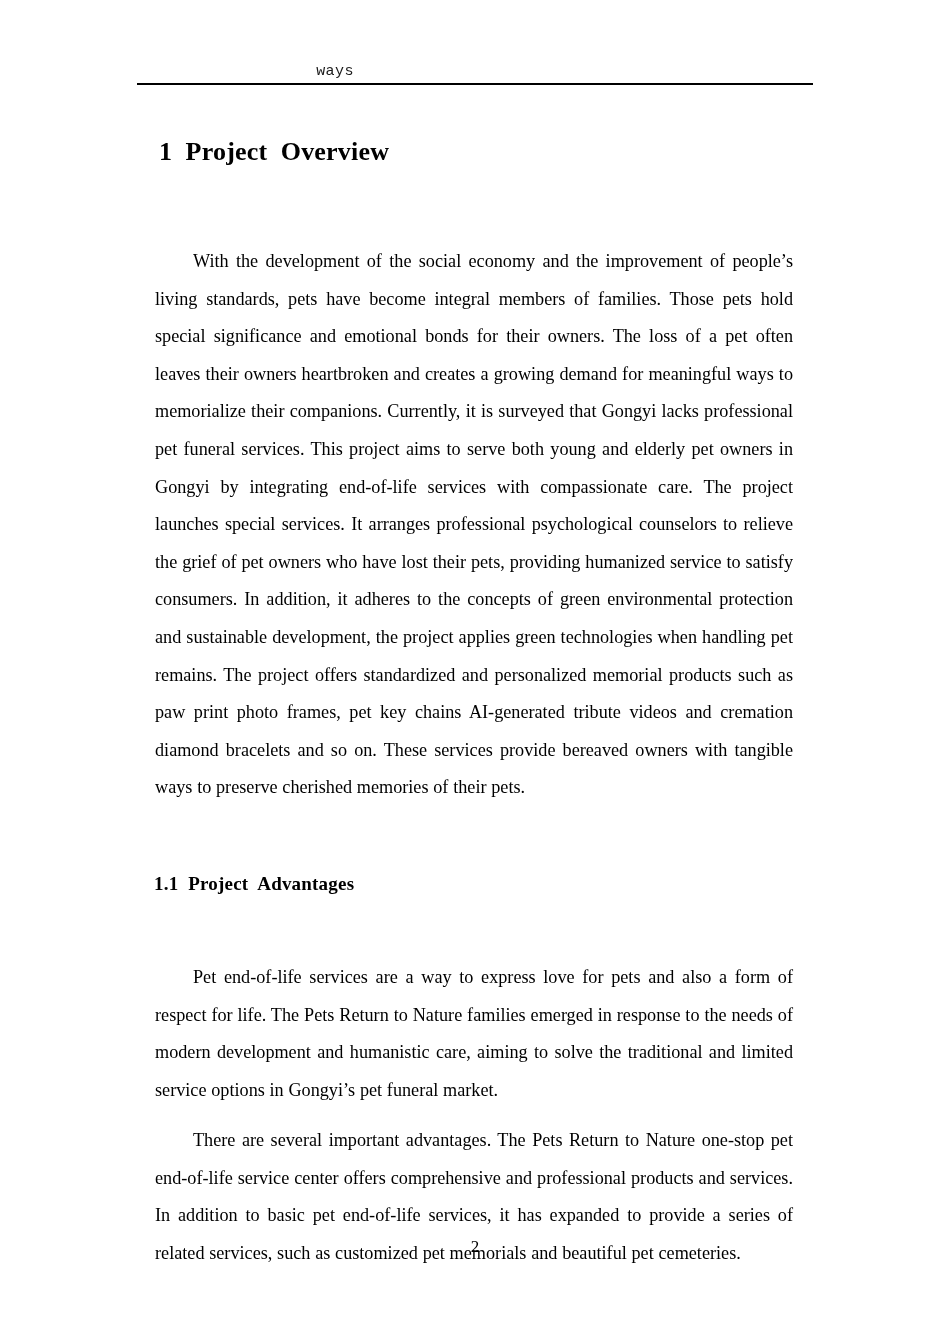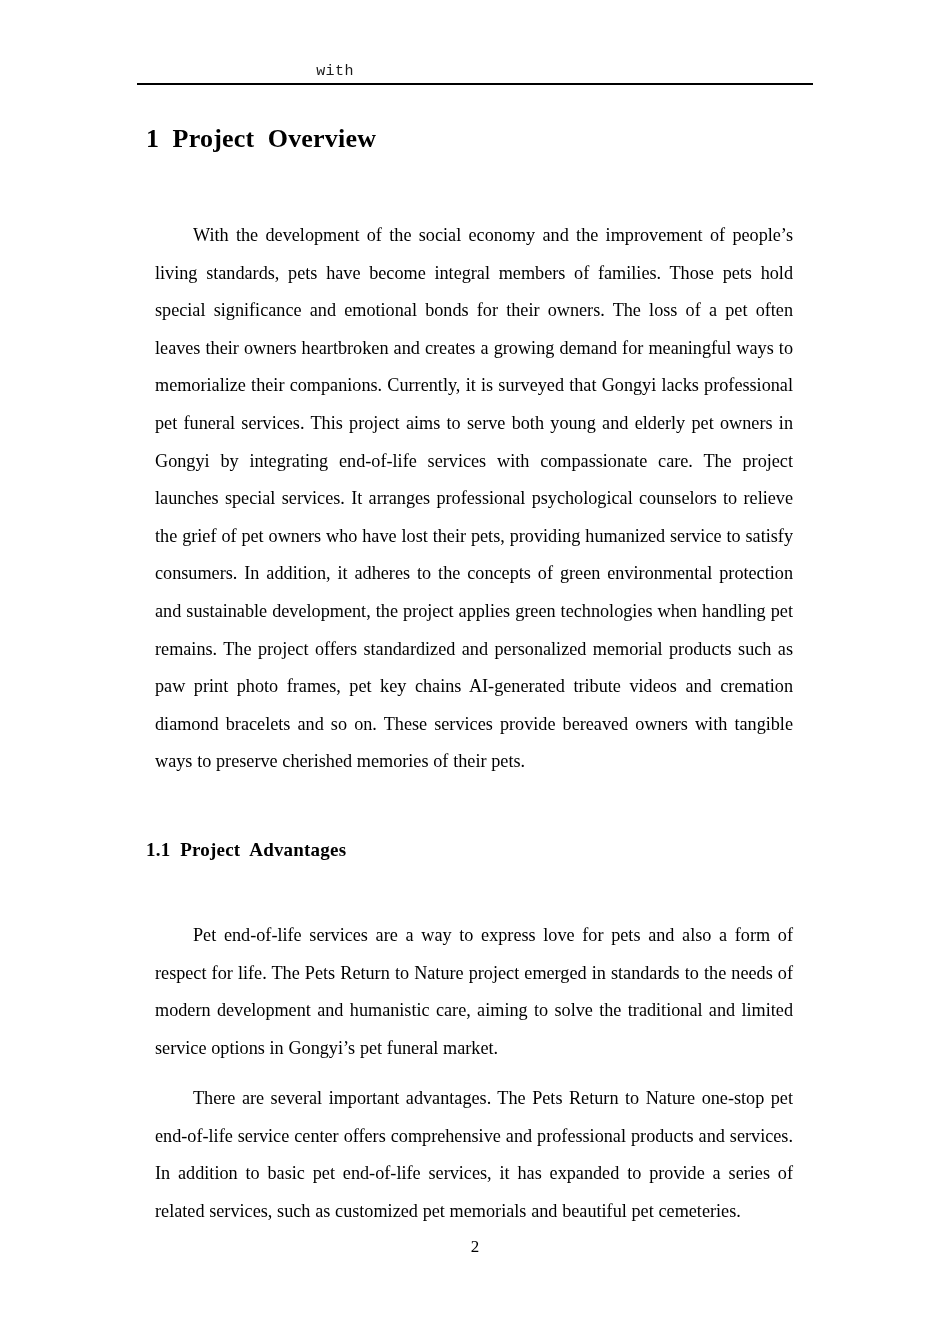--- a/index.html
+++ b/index.html
@@ -54,31 +54,31 @@
     position: absolute;
     left: 142px;
     top: 118px;
     width: 664px;
   }
 
   h1.doc-h1 {
     font-size: 26px;
     font-weight: bold;
     line-height: 34px;
-    margin: 4px;
+    margin: 17px;
     padding: 0;
     letter-spacing: 0.2px;
     white-space: pre;
   }
 
   h2.doc-h2 {
     font-size: 19px;
     font-weight: bold;
     line-height: 28px;
-    margin: 4px;
+    margin: 12px;
     padding: 0;
     letter-spacing: 0.2px;
     white-space: pre;
   }
 
   p.doc-p {
     font-size: 18.2px;
     line-height: 37.6px;
     margin: 13px;
     padding: 0;
@@ -104,39 +104,39 @@
     line-height: 22px;
     color: #000000;
   }
 </style>
 </head>
 <body>
 
 <div class="page">
 
   <div class="header-zone">
-    <div class="header-text">with</div>
+    <div class="header-text">ways</div>
     <hr class="header-rule">
   </div>
 
   <div class="content">
 
     <h1 class="doc-h1">1  Project  Overview</h1>
 
     <div class="gap-after-h1"></div>
 
     <p class="doc-p">With the development of the  social  economy and the improvement of people’s living standards, pets have become integral members of families.  Those  pets  hold special significance and emotional bonds for their owners.  The loss of a pet often leaves  their  owners heartbroken  and  creates  a growing demand for meaningful ways to memorialize their companions. Currently,  it  is  surveyed  that  Gongyi lacks professional pet  funeral  services.  This project aims to serve both young and elderly pet owners in Gongyi by integrating end-of-life services with compassionate care. The  project  launches  special  services.  It  arranges  professional  psychological counselors to  relieve  the grief of pet owners who have lost their pets, providing humanized service to satisfy consumers. In addition,  it  adheres  to the concepts of green environmental protection and sustainable development, the project applies green technologies  when handling pet remains.  The  project  offers  standardized and  personalized memorial products  such  as  paw print photo frames,  pet  key chains  AI-generated tribute videos  and  cremation diamond bracelets  and  so  on. These services provide bereaved owners with tangible ways to preserve cherished memories of their pets.</p>
 
     <div class="gap-after-p1"></div>
 
     <h2 class="doc-h2">1.1  Project  Advantages</h2>
 
     <div class="gap-after-h2"></div>
 
-    <p class="doc-p">Pet end-of-life services are a way to express  love  for pets and also a form of respect for life. The Pets Return to Nature project emerged in standards to the needs of modern development and humanistic care, aiming to  solve  the traditional and limited service options in Gongyi’s pet funeral market.</p>
+    <p class="doc-p">Pet end-of-life services are a way to express  love  for pets and also a form of respect for life. The Pets Return to Nature families emerged in response to the needs of modern development and humanistic care, aiming to  solve  the traditional and limited service options in Gongyi’s pet funeral market.</p>
 
     <p class="doc-p">There  are  several  important  advantages. The Pets Return to Nature  one-stop pet end-of-life service center offers comprehensive  and professional products and services. In addition to basic pet end-of-life services, it has expanded to provide a series  of  related  services,  such  as  customized  pet  memorials  and  beautiful  pet cemeteries.</p>
 
   </div>
 
   <div class="page-number">2</div>
 
 </div>
 
 </body></html>

